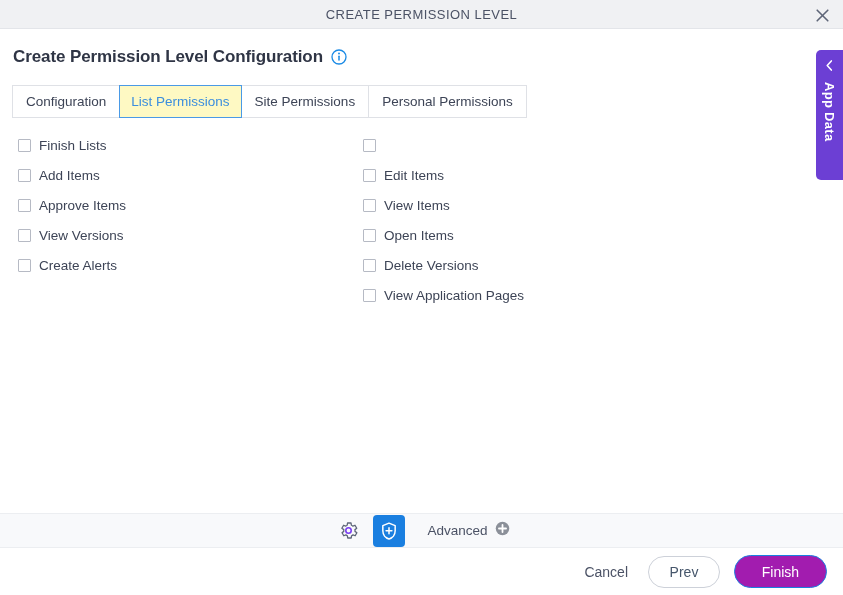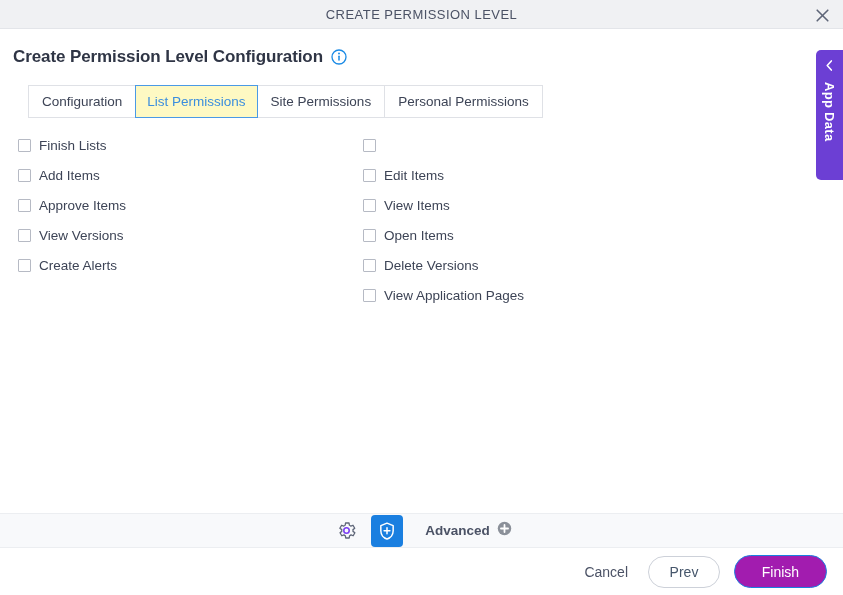--- a/index.html
+++ b/index.html
@@ -86,21 +86,21 @@
     font-size: 13.5px;
     color: #3d4456;
     padding: 0 13px;
     display: flex;
     align-items: center;
     cursor: pointer;
     box-sizing: border-box;
     height: 33px;
     white-space: nowrap;
   }
-  .tab:first-child { border-left-width: 1px; margin-left: 16px; }
+  .tab:first-child { border-left-width: 1px; }
   .tab.active {
     background: #fef9c3;
     border: 1px solid #4a9ae6;
     color: #3b8ede;
     position: relative;
     z-index: 2;
     margin-left: -1px;
     padding: 0 11px;
   }
 
@@ -176,21 +176,20 @@
   .advanced-group {
     display: flex;
     align-items: center;
     gap: 7px;
     margin-left: 12px;
     cursor: pointer;
   }
   .advanced-label {
     font-size: 13.5px;
     color: #4b5265;
-    font-weight: bold;
   }
 
   
   .footer {
     position: absolute;
     left: 0;
     top: 548px;
     width: 843px;
     height: 47px;
     background: #ffffff;

